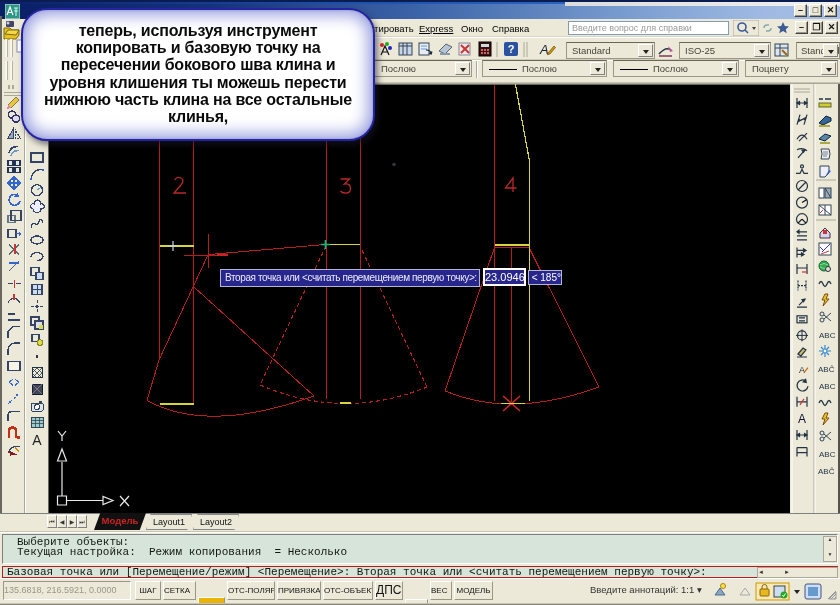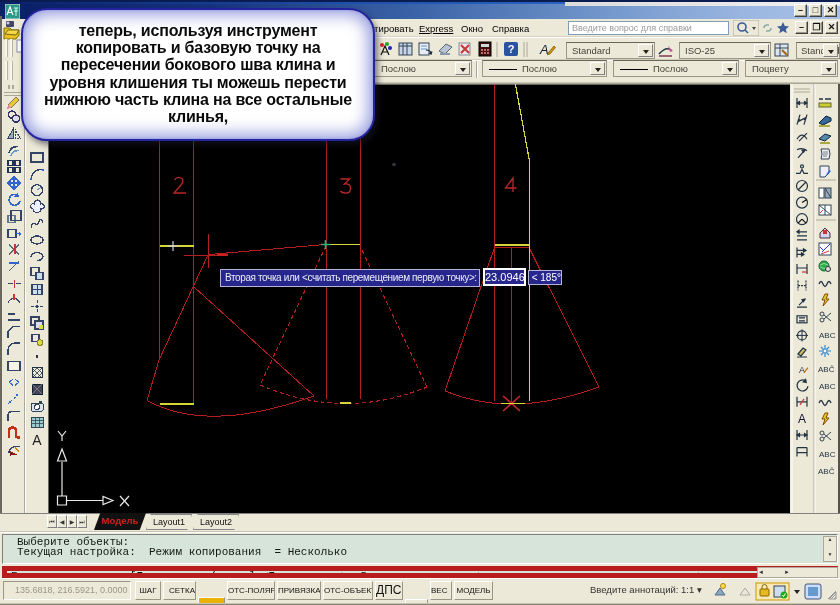--- a/index.html
+++ b/index.html
@@ -554,26 +554,26 @@
 <div class="abs" style="left:57px;top:515px;width:10px;height:13px;background:#ece9d8;border:1px solid #fff;border-right-color:#808080;border-bottom-color:#808080;font-size:6px;color:#333;text-align:center;line-height:12px;padding:0;">◀</div>
 <div class="abs" style="left:67px;top:515px;width:10px;height:13px;background:#ece9d8;border:1px solid #fff;border-right-color:#808080;border-bottom-color:#808080;font-size:6px;color:#333;text-align:center;line-height:12px;padding:0;">▶</div>
 <div class="abs" style="left:77px;top:515px;width:10px;height:13px;background:#ece9d8;border:1px solid #fff;border-right-color:#808080;border-bottom-color:#808080;font-size:6px;color:#333;text-align:center;line-height:12px;padding:0;">⏭</div>
 <div class="abs" style="left:94px;top:513px;width:52px;height:17px;background:#111;clip-path:polygon(12% 0,100% 0,88% 100%,0 100%);color:#c22;font-size:9.5px;font-weight:bold;text-align:center;line-height:16px;">Модель</div>
 <div class="abs" style="left:146px;top:514px;width:46px;height:16px;background:#ece9d8;border:1px solid #888;clip-path:polygon(10% 0,100% 0,90% 100%,0 100%);color:#111;font-size:9px;text-align:center;line-height:15px;">Layout1</div>
 <div class="abs" style="left:193px;top:514px;width:46px;height:16px;background:#ece9d8;border:1px solid #888;clip-path:polygon(10% 0,100% 0,90% 100%,0 100%);color:#111;font-size:9px;text-align:center;line-height:15px;">Layout2</div>
 <div class="abs" style="left:0;top:531px;width:840px;height:2px;background:#c8c4b4;border-bottom:1px solid #fff;"></div>
 <div class="abs" style="left:0;top:533px;width:840px;height:45px;background:#ece9d8;"></div>
 <div class="abs" style="left:2px;top:534px;width:836px;height:30px;background:#d7e4da;border:1px solid #808080;border-bottom-color:#fff;border-right-color:#fff;font-family:'Liberation Mono',monospace;font-size:11px;color:#101810;line-height:10px;padding:2px 0 0 14px;letter-spacing:0px;">Выберите объекты:<br>Текущая настройка:&nbsp;&nbsp;Режим копирования&nbsp;&nbsp;= Несколько</div>
 <div class="abs" style="left:823px;top:536px;width:14px;height:26px;background:#ece9d8;border:1px solid #aca899;font-size:5px;color:#333;text-align:center;line-height:5px;">▲<br><br><br>▼</div>
-<div class="abs" style="left:2px;top:566px;width:836px;height:12px;background:#d7e4da;border:5px solid #b91c1c;font-family:'Liberation Mono',monospace;font-size:11px;color:#101810;line-height:10px;padding-left:4px;letter-spacing:0px;white-space:nowrap;overflow:hidden;">Базовая точка или [Перемещение/режим] &lt;Перемещение&gt;:  Вторая точка или &lt;считать перемещением первую точку&gt;:</div>
+<div class="abs" style="left:2px;top:566px;width:836px;height:12px;background:#d7e4da;border:1px solid #b91c1c;font-family:'Liberation Mono',monospace;font-size:11px;color:#101810;line-height:10px;padding-left:4px;letter-spacing:0px;white-space:nowrap;overflow:hidden;">Базовая точка или [Перемещение/режим] &lt;Перемещение&gt;:  Вторая точка или &lt;считать перемещением первую точку&gt;:</div>
 <div class="abs" style="left:757px;top:567px;width:81px;height:11px;background:#ece9d8;border:1px solid #aca899;font-size:6px;color:#333;line-height:9px;">◄&nbsp;&nbsp;&nbsp;&nbsp;&nbsp;&nbsp;&nbsp;&nbsp;&nbsp;&nbsp;&nbsp;&nbsp;►</div>
 <div class="abs" style="left:0;top:578px;width:840px;height:25px;background:#ece9d8;border-top:1px solid #fff;"></div>
-<div class="abs" style="left:3px;top:581px;width:128px;height:19px;background:#ece9d8;border:1px solid #9a9786;border-bottom-color:#fff;border-right-color:#fff;color:#9a968a;font-size:9px;line-height:17px;padding-left:11px;white-space:nowrap;">135.6818, 216.5921, 0.0000</div>
+<div class="abs" style="left:3px;top:581px;width:128px;height:19px;background:#ece9d8;border:1px solid #9a9786;border-bottom-color:#fff;border-right-color:#fff;color:#9a968a;font-size:9px;line-height:17px;padding-left:0;white-space:nowrap;">135.6818, 216.5921, 0.0000</div>
 <div class="abs" style="left:135px;top:581px;width:26px;height:19px;background:#ece9d8;border:1px solid #fff;border-right-color:#9a9786;border-bottom-color:#9a9786;color:#111;font-size:8px;line-height:17px;text-align:center;white-space:nowrap;overflow:hidden;">ШАГ</div>
-<div class="abs" style="left:163px;top:581px;width:33px;height:19px;background:#ece9d8;border:1px solid #fff;border-right-color:#9a9786;border-bottom-color:#9a9786;color:#111;font-size:8px;line-height:17px;text-align:right;white-space:nowrap;overflow:hidden;">СЕТКА</div>
+<div class="abs" style="left:163px;top:581px;width:33px;height:19px;background:#ece9d8;border:1px solid #fff;border-right-color:#9a9786;border-bottom-color:#9a9786;color:#111;font-size:8px;line-height:17px;text-align:left;white-space:nowrap;overflow:hidden;">СЕТКА</div>
 <div class="abs" style="left:198px;top:597px;width:27px;height:19px;background:#eab308;border:1px solid #fff;border-right-color:#9a9786;border-bottom-color:#9a9786;color:#111;font-size:8px;line-height:17px;text-align:center;white-space:nowrap;overflow:hidden;">ОРТО</div>
 <div class="abs" style="left:227px;top:581px;width:48px;height:19px;background:#ece9d8;border:1px solid #fff;border-right-color:#9a9786;border-bottom-color:#9a9786;color:#111;font-size:8px;line-height:17px;text-align:center;white-space:nowrap;overflow:hidden;">ОТС-ПОЛЯР</div>
 <div class="abs" style="left:277px;top:581px;width:44px;height:19px;background:#ece9d8;border:1px solid #fff;border-right-color:#9a9786;border-bottom-color:#9a9786;color:#111;font-size:8px;line-height:17px;text-align:center;white-space:nowrap;overflow:hidden;">ПРИВЯЗКА</div>
 <div class="abs" style="left:323px;top:581px;width:50px;height:19px;background:#ece9d8;border:1px solid #fff;border-right-color:#9a9786;border-bottom-color:#9a9786;color:#111;font-size:8px;line-height:17px;text-align:center;white-space:nowrap;overflow:hidden;">ОТС-ОБЪЕКТ</div>
 <div class="abs" style="left:375px;top:581px;width:28px;height:19px;background:#ece9d8;border:1px solid #fff;border-right-color:#9a9786;border-bottom-color:#9a9786;color:#111;font-size:12px;line-height:17px;text-align:center;white-space:nowrap;overflow:hidden;">ДПСК</div>
 <div class="abs" style="left:405px;top:599px;width:23px;height:25px;background:#ece9d8;border:1px solid #fff;border-right-color:#9a9786;border-bottom-color:#9a9786;color:#111;font-size:8px;line-height:17px;text-align:left;white-space:nowrap;overflow:hidden;">ДИН</div>
 <div class="abs" style="left:430px;top:581px;width:22px;height:19px;background:#ece9d8;border:1px solid #fff;border-right-color:#9a9786;border-bottom-color:#9a9786;color:#111;font-size:8px;line-height:17px;white-space:nowrap;overflow:hidden;">ВЕС</div>
 <div class="abs" style="left:454px;top:581px;width:39px;height:19px;background:#ece9d8;border:1px solid #fff;border-right-color:#9a9786;border-bottom-color:#9a9786;color:#111;font-size:8px;line-height:17px;text-align:center;white-space:nowrap;overflow:hidden;">МОДЕЛЬ</div>
 <div class="abs" style="left:590px;top:584px;width:120px;height:14px;color:#333;font-size:9.5px;white-space:nowrap;">Введите аннотаций:  1:1 ▾</div>
 <svg class="abs" style="left:712px;top:582px" width="126" height="19">

